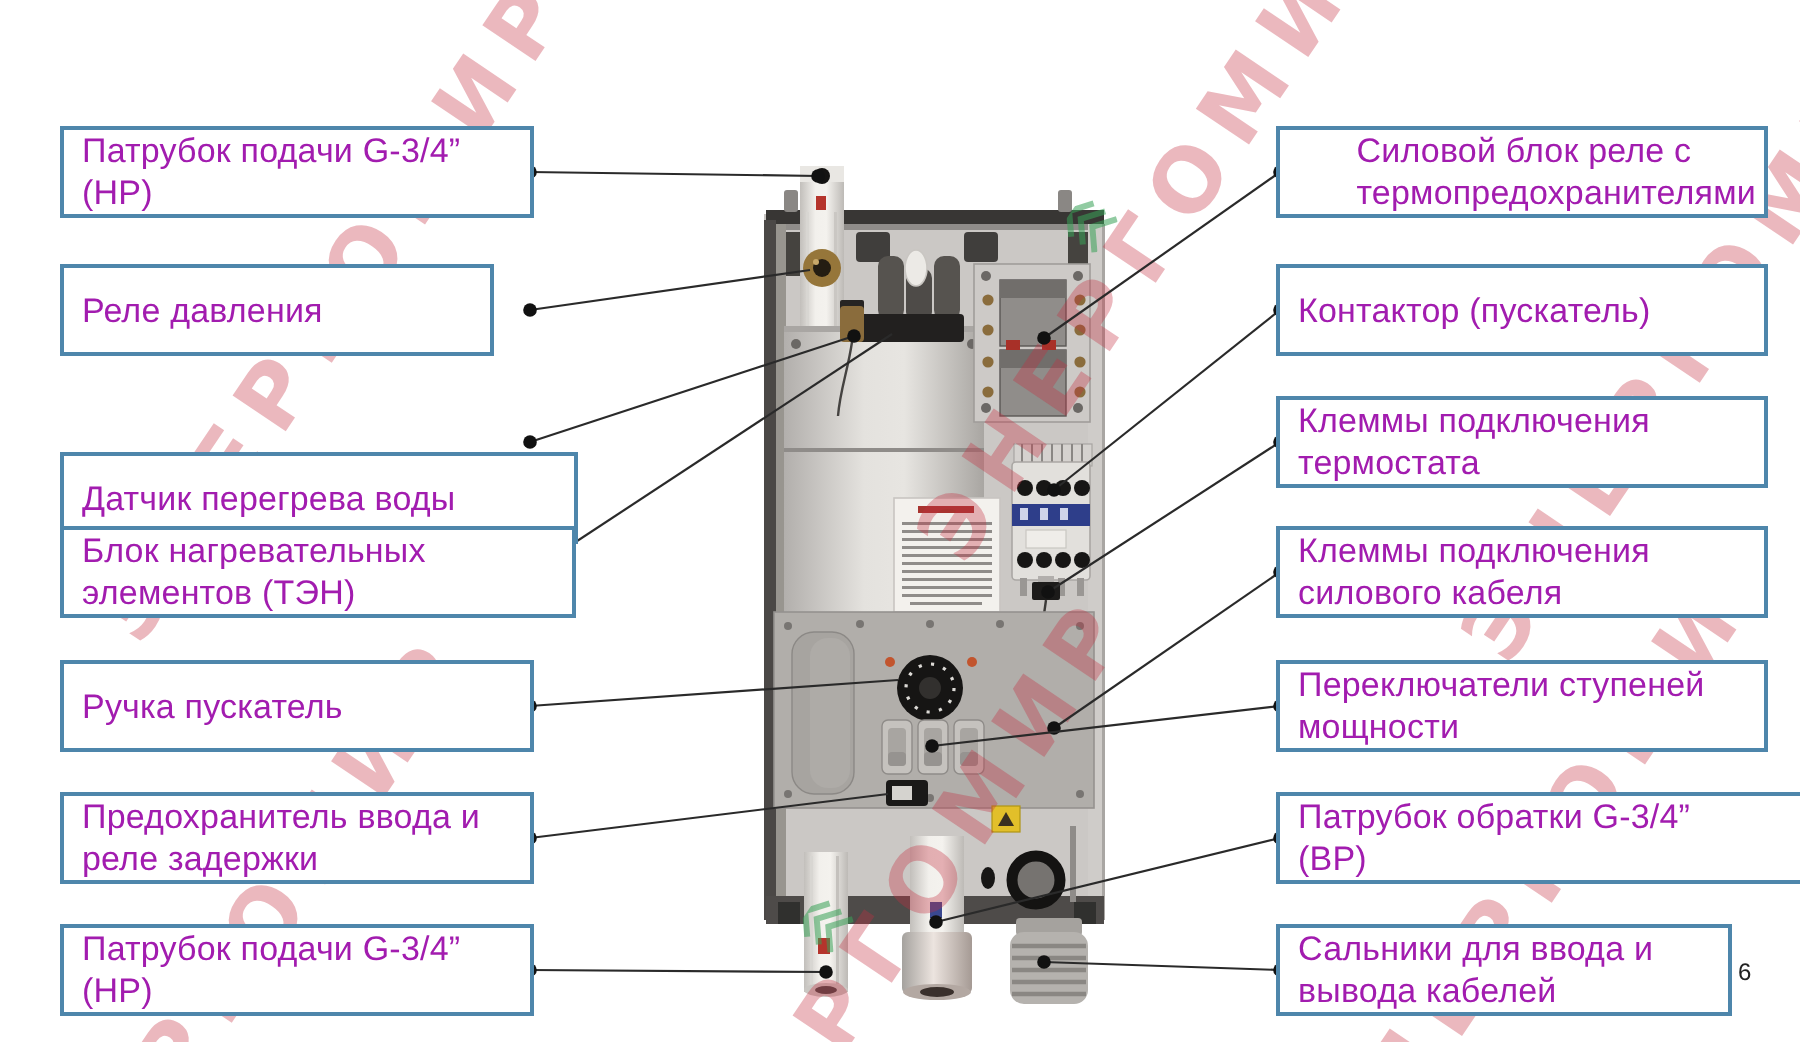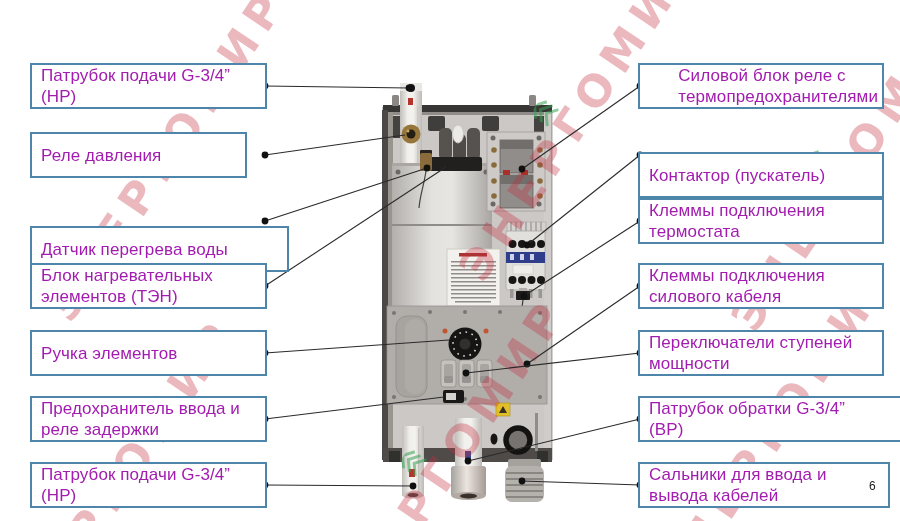--- a/index.html
+++ b/index.html
@@ -429,58 +429,58 @@
       <div class="callout" style="left: 30px; top: 63px; width: 237px;">
         <span>Патрубок подачи G-3/4”
 (НР)</span>
       </div>
       <div class="callout" style="left: 30px; top: 132px; width: 217px;">
         <span>Реле давления</span>
       </div>
       <div class="callout" style="left: 30px; top: 198px; width: 259px; margin-top: 28px;">
         <span>Датчик перегрева воды</span>
       </div>
-      <div class="callout" style="left: 30px; top: 263px; width: 237px; align-items: center;">
+      <div class="callout" style="left: 30px; top: 263px; width: 258px; align-items: center;">
         <span>Блок нагревательных
 элементов (ТЭН)</span>
       </div>
       <div class="callout" style="left: 30px; top: 330px; width: 237px;">
-        <span>Ручка элементов</span>
+        <span>Ручка пускатель</span>
       </div>
       <div class="callout" style="left: 30px; top: 396px; width: 237px;">
         <span>Предохранитель ввода и
 реле задержки</span>
       </div>
       <div class="callout" style="left: 30px; top: 462px; width: 237px;">
         <span>Патрубок подачи G-3/4”
 (НР)</span>
       </div>
       <div class="callout" style="left: 638px; top: 63px; width: 246px; justify-content: flex-end;">
         <span>Силовой блок реле с
 термопредохранителями</span>
       </div>
-      <div class="callout" style="left: 638px; top: 132px; width: 246px; margin-top: 20px;">
+      <div class="callout" style="left: 638px; top: 132px; width: 246px;">
         <span>Контактор (пускатель)</span>
       </div>
       <div class="callout" style="left: 638px; top: 198px; width: 246px;">
         <span>Клеммы подключения
 термостата</span>
       </div>
       <div class="callout" style="left: 638px; top: 263px; width: 246px;">
         <span>Клеммы подключения
 силового кабеля</span>
       </div>
       <div class="callout" style="left: 638px; top: 330px; width: 246px;">
         <span>Переключатели ступеней
 мощности</span>
       </div>
       <div class="callout" style="left: 638px; top: 396px; width: 287px;">
         <span>Патрубок обратки G-3/4”
 (ВР)</span>
       </div>
-      <div class="callout" style="left: 638px; top: 462px; width: 252px;">
+      <div class="callout" style="left: 638px; top: 462px; width: 228px;">
         <span>Сальники для ввода и
 вывода кабелей</span>
       </div>
     </div>
 
   <div class="pagenum">6</div>
 </div>
 
 </body></html>

